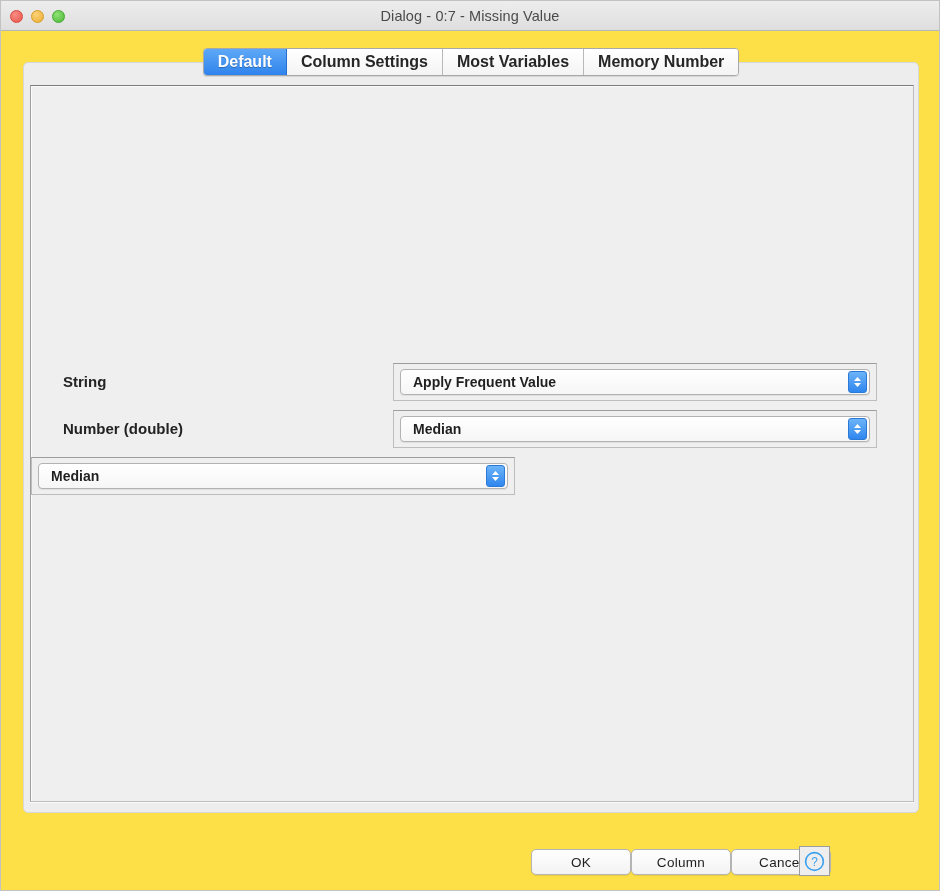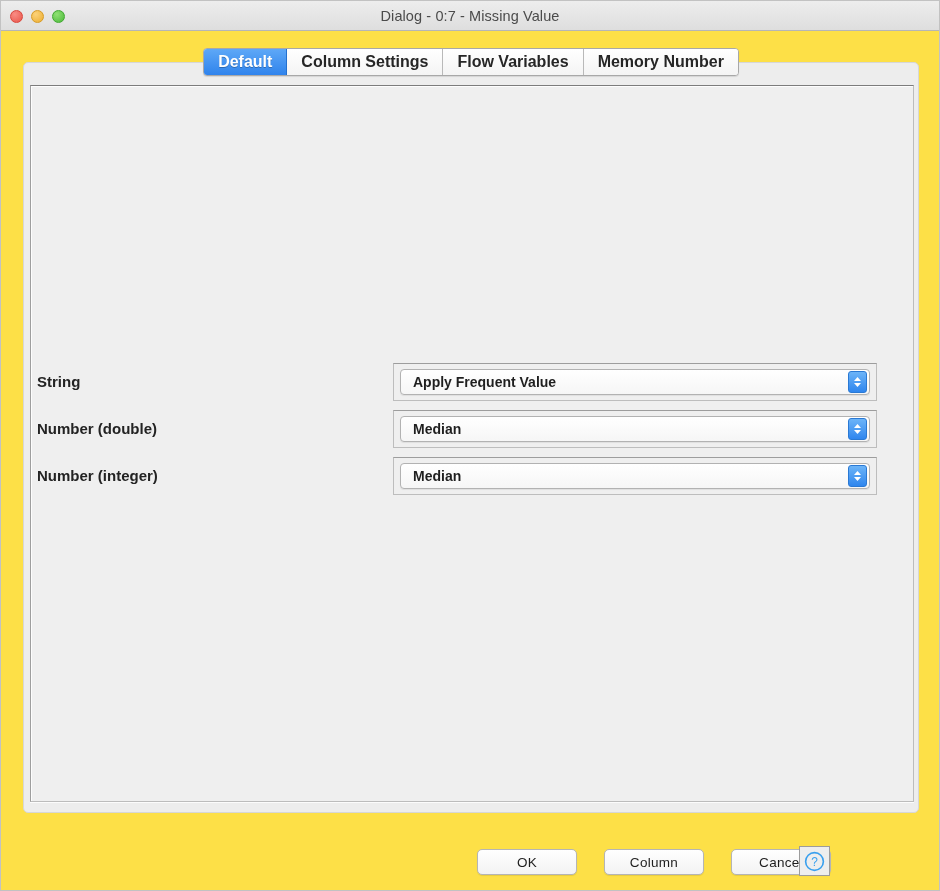--- a/index.html
+++ b/index.html
@@ -145,21 +145,21 @@
 
   .row {
     position: relative;
     display: flex;
     align-items: center;
     height: 47px;
   }
 
   .row-label {
     width: 362px;
-    padding-left: 6px;
+    padding-left: 32px;
     font-size: 15px;
     font-weight: bold;
     color: #232323;
     white-space: nowrap;
   }
 
   .combo-cell {
     position: relative;
     width: 484px;
     height: 38px;
@@ -233,21 +233,20 @@
   .buttonbar {
     position: absolute;
     left: 0;
     top: 846px;
     width: 940px;
     height: 30px;
     display: flex;
     align-items: center;
     justify-content: flex-end;
     padding-right: 110px;
-    gap: 27px;
   }
 
   .btn {
     width: 100px;
     height: 26px;
     border-radius: 5px;
     border: 1px solid #b5b5b5;
     background: linear-gradient(to bottom, #ffffff 0%, #f3f3f3 100%);
     font-family: "Liberation Sans", sans-serif;
     font-size: 13.5px;
@@ -288,21 +287,21 @@
       <span class="light min"></span>
       <span class="light zoom"></span>
     </div>
     <div class="title-text">Dialog - 0:7 - Missing Value</div>
   </div>
 
   <div class="tabbar">
     <div class="tabs">
       <div class="tab selected">Default</div>
       <div class="tab">Column Settings</div>
-      <div class="tab">Flow Variables</div>
+      <div class="tab">Most Variables</div>
       <div class="tab">Memory Number</div>
     </div>
   </div>
 
   <div class="outer-panel">
 
     <div class="inner-panel">
 
       <div class="rows">
 
@@ -334,21 +333,20 @@
                 </svg>
                 <svg class="chev" viewBox="0 0 7 4">
                   <path d="M0 0 L7 0 L3.5 4 Z" fill="#ffffff"></path>
                 </svg>
               </span>
             </div>
           </div>
         </div>
 
         <div class="row">
-          <div class="row-label">Number (integer)</div>
           <div class="combo-cell">
             <div class="combo">
               <span class="combo-value">Median</span>
               <span class="combo-stepper">
                 <svg class="chev" viewBox="0 0 7 4">
                   <path d="M3.5 0 L7 4 L0 4 Z" fill="#ffffff"></path>
                 </svg>
                 <svg class="chev" viewBox="0 0 7 4">
                   <path d="M0 0 L7 0 L3.5 4 Z" fill="#ffffff"></path>
                 </svg>

